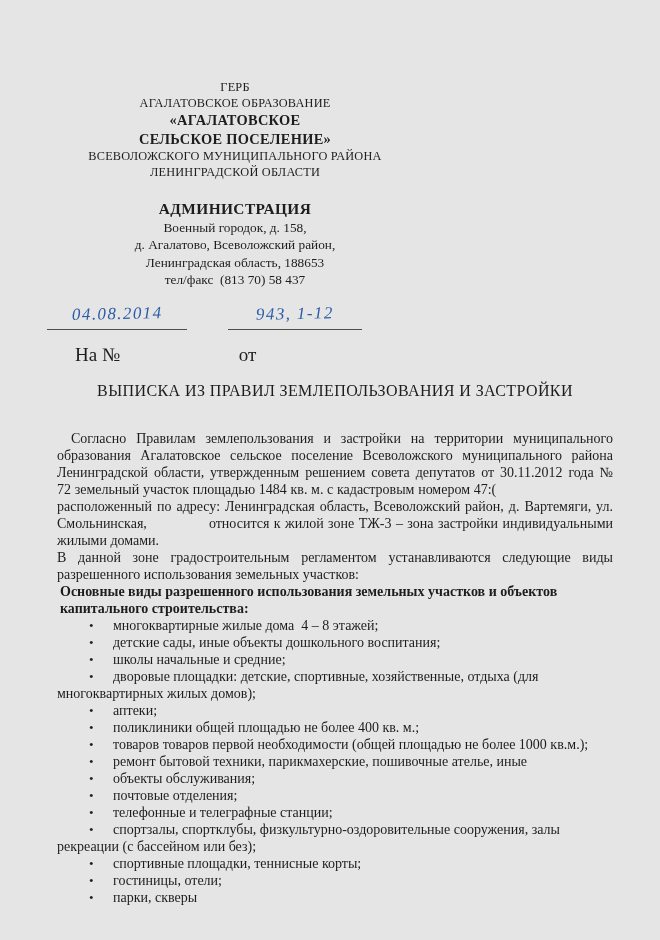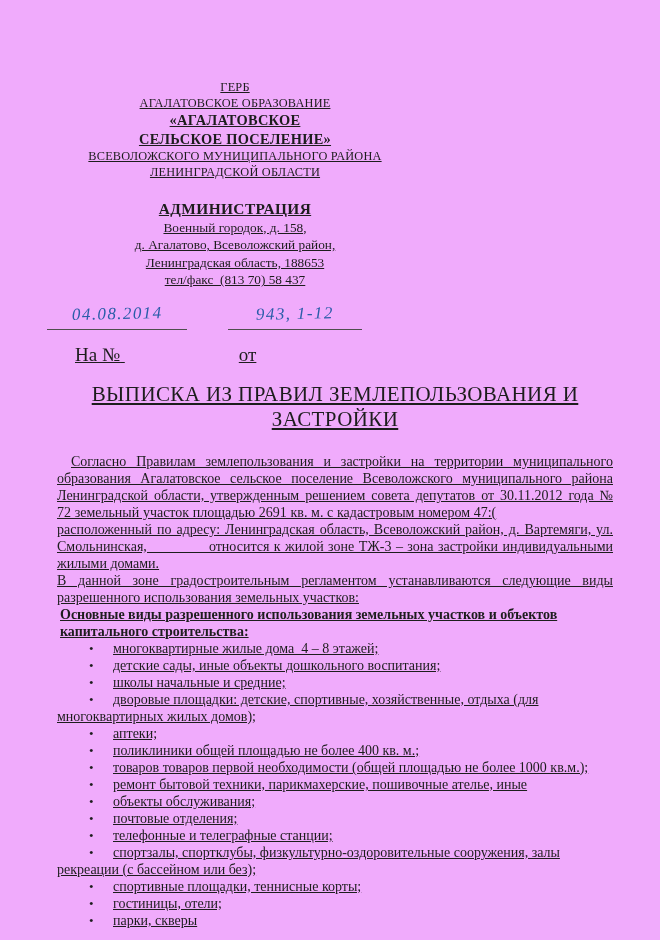--- a/index.html
+++ b/index.html
@@ -1,23 +1,22 @@
 <!DOCTYPE html>
 <html lang="ru" style="--ink: #2a5da9;"><head>
 <meta charset="utf-8">
 <style>
   html,body{margin:0;padding:0;background:#ffffff;}
   .page{
     position:relative;
     width:660px;height:940px;
-    background:#f0abfc;
+    background:#e5e5e5;
     font-family:"Liberation Serif","DejaVu Serif",serif;
     color:#1d1d1d;
     overflow:hidden;
-    text-decoration:underline;
   }
   
   .letterhead{
     padding-top:80px;
     margin-left:85px;
     width:300px;
     text-align:center;
   }
   .lh-small{font-size:12.3px;line-height:15.5px;letter-spacing:.2px;}
   .lh-name{font-size:14.4px;line-height:19px;font-weight:700;letter-spacing:.3px;}
@@ -41,26 +40,26 @@
     color:var(--ink,#2a5da9);
     transform:rotate(-1.2deg);
   }
   .na-row{margin:12px 10px 0 75px;font-size:19px;}
   .na-row .ot{margin-left:114px;}
   
   .doc-title{
     margin-top:16px;
     margin-left:57px;width:556px;
     text-align:center;
-    font-size:21px;
+    font-size:16px;
     letter-spacing:.4px;
   }
   
   .body-col{
-    margin-top:21px;
+    margin-top:30px;
     margin-left:57px;
     width:556px;
     font-size:14px;
     line-height:17px;
   }
   .para .line{
     text-align:justify;
     text-align-last:justify;
   }
   .p1 .line:nth-child(1){text-indent:14px;}
@@ -112,21 +111,21 @@
     <span class="ot">от</span>
   </div>
 
   <div class="doc-title">ВЫПИСКА ИЗ ПРАВИЛ ЗЕМЛЕПОЛЬЗОВАНИЯ И ЗАСТРОЙКИ</div>
 
   <div class="body-col">
     <div class="para p1">
         <div class="line">Согласно Правилам землепользования и застройки на территории муниципального</div>
         <div class="line">образования Агалатовское сельское поселение Всеволожского муниципального района</div>
         <div class="line">Ленинградской области, утвержденным решением совета депутатов от 30.11.2012 года №</div>
-        <div class="line">72 земельный участок площадью 2691 кв. м. с кадастровым номером 47:(</div>
+        <div class="line">72 земельный участок площадью 1484 кв. м. с кадастровым номером 47:(</div>
         <div class="line">расположенный по адресу: Ленинградская область, Всеволожский район, д. Вартемяги, ул.</div>
         <div class="line">Смольнинская,&nbsp;&nbsp;&nbsp;&nbsp;&nbsp;&nbsp;&nbsp;&nbsp;&nbsp;&nbsp;&nbsp;&nbsp;&nbsp;&nbsp;относится к жилой зоне ТЖ-3 – зона застройки индивидуальными</div>
         <div class="line">жилыми домами.</div>
       </div>
     <div class="para p2">
         <div class="line">В данной зоне градостроительным регламентом устанавливаются следующие виды</div>
         <div class="line">разрешенного использования земельных участков:</div>
       </div>
     <div class="para hd">
         <div class="line">Основные виды разрешенного использования земельных участков и объектов</div>

